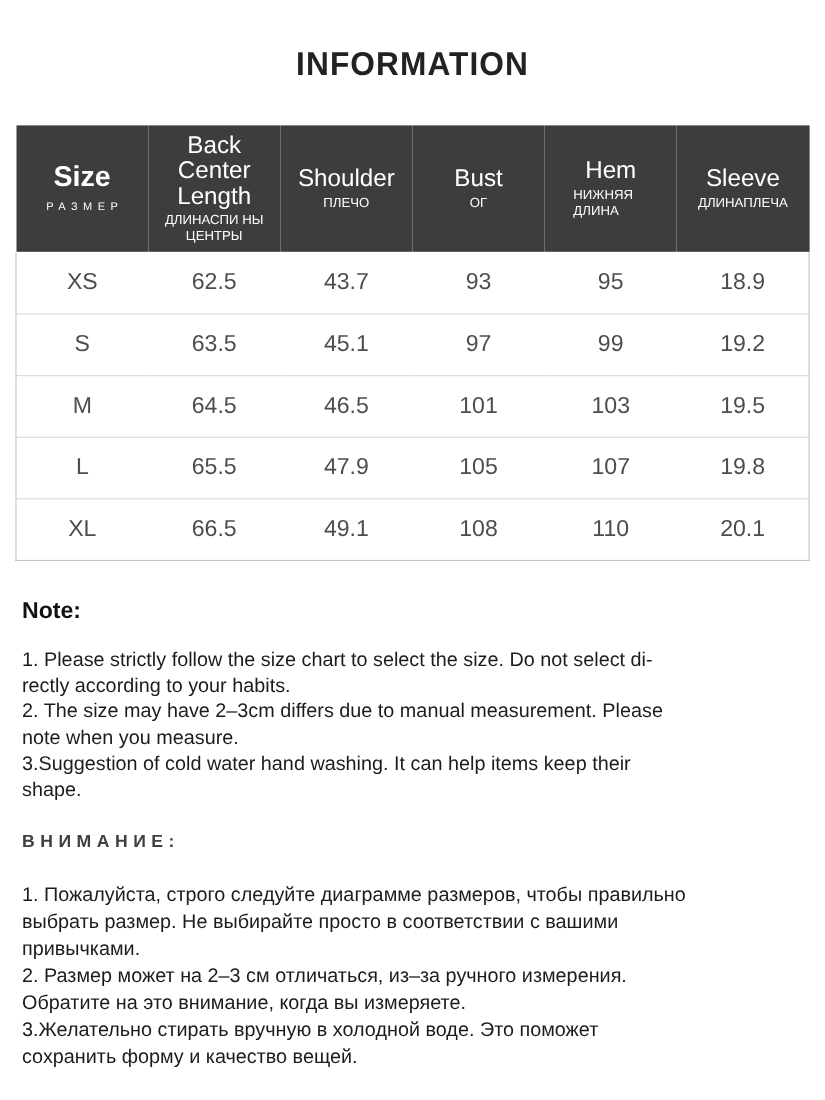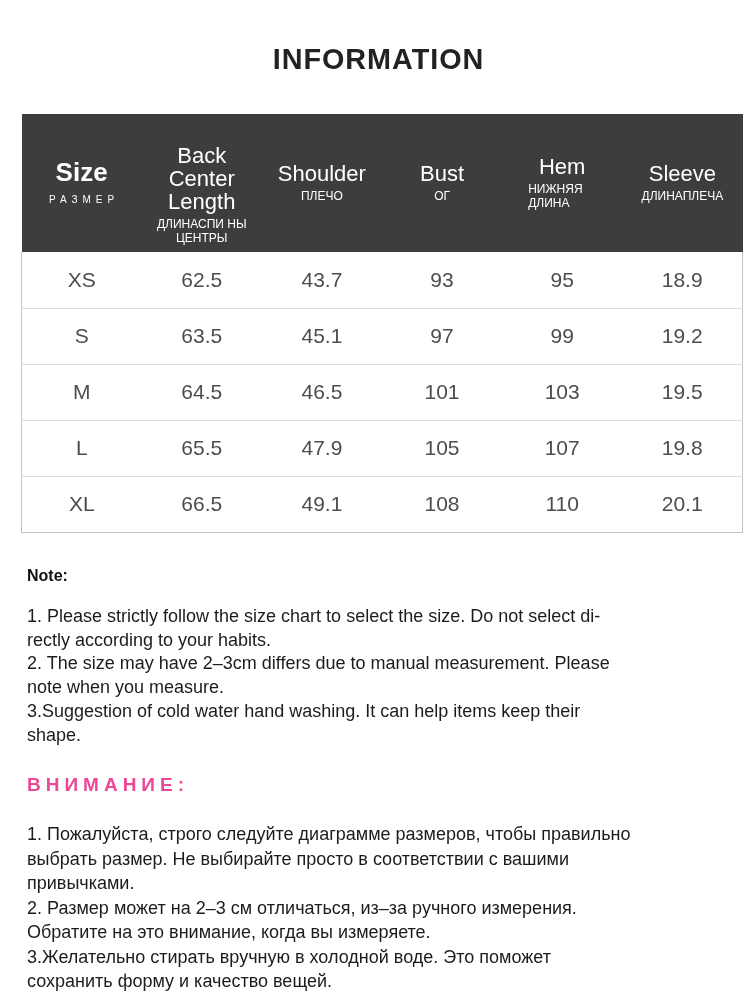--- a/index.html
+++ b/index.html
@@ -11,21 +11,21 @@
     --note-text:#1c1c1c;
   }
   *{margin:0;padding:0;box-sizing:border-box;}
   html,body{background:#ffffff;}
   body{
     width:750px;height:1000px;
     font-family:"Liberation Sans","DejaVu Sans",sans-serif;
     color:var(--note-text);
     overflow:hidden;
   }
-  .page{width:750px;height:736px;position:relative;padding-left:7px;}
+  .page{width:750px;height:736px;position:relative;}
   .title{
     text-align:center;
     font-size:30px;
     font-weight:700;
     letter-spacing:1px;
     padding-top:42px;
     transform:scaleX(.96);
     color:#222;
   }
   table.size-chart{
@@ -44,21 +44,21 @@
     padding:6px 2px;
   }
   th .en{
     display:block;
     font-size:22px;
     line-height:1.05;
     font-weight:500;
     margin:0 auto;
   }
   th.col-size .en{font-size:26px;font-weight:600;}
-  th.col-bcl .en{max-width:120px;margin-top:24px;}
+  th.col-bcl .en{max-width:120px;}
   th .ru{
     display:inline-block;
     font-size:12px;
     line-height:1.15;
     margin-top:5px;
     font-weight:400;
     text-align:center;
   }
   th.col-size .ru{font-size:10px;letter-spacing:5px;text-indent:5px;margin-top:8px;}
   th.col-bcl .ru{max-width:92px;}
@@ -72,39 +72,39 @@
     border-bottom:1px solid var(--row-line);
     background:#fff;
   }
   table.size-chart tbody tr td:first-child{border-left:1px solid var(--border);margin-left:8px;}
   table.size-chart tbody tr td:last-child{border-right:1px solid var(--border);}
   table.size-chart tbody tr:last-child td{border-bottom:1px solid var(--border);}
   .notes{
     margin:34px 18px 0 20px;
   }
   .note-heading{
-    font-size:16px;
+    font-size:21px;
     font-weight:700;
     color:#111;
   }
   .note-body{margin-top:20px;}
   .note-item{
     font-size:18px;
     line-height:1.33;
     color:var(--note-text);
     white-space:pre-line;
   }
   .attention{
     margin:26px 18px 0 20px;
   }
   .attention-heading{
-    font-size:19px;
+    font-size:16px;
     font-weight:700;
     letter-spacing:5px;
-    color:#ec4899;
+    color:#404040;
   }
   .attention-body{margin-top:26px;}
   .attention-item{
     font-size:18px;
     line-height:1.36;
     color:var(--note-text);
     white-space:pre-line;
   }
 </style>
 </head>

